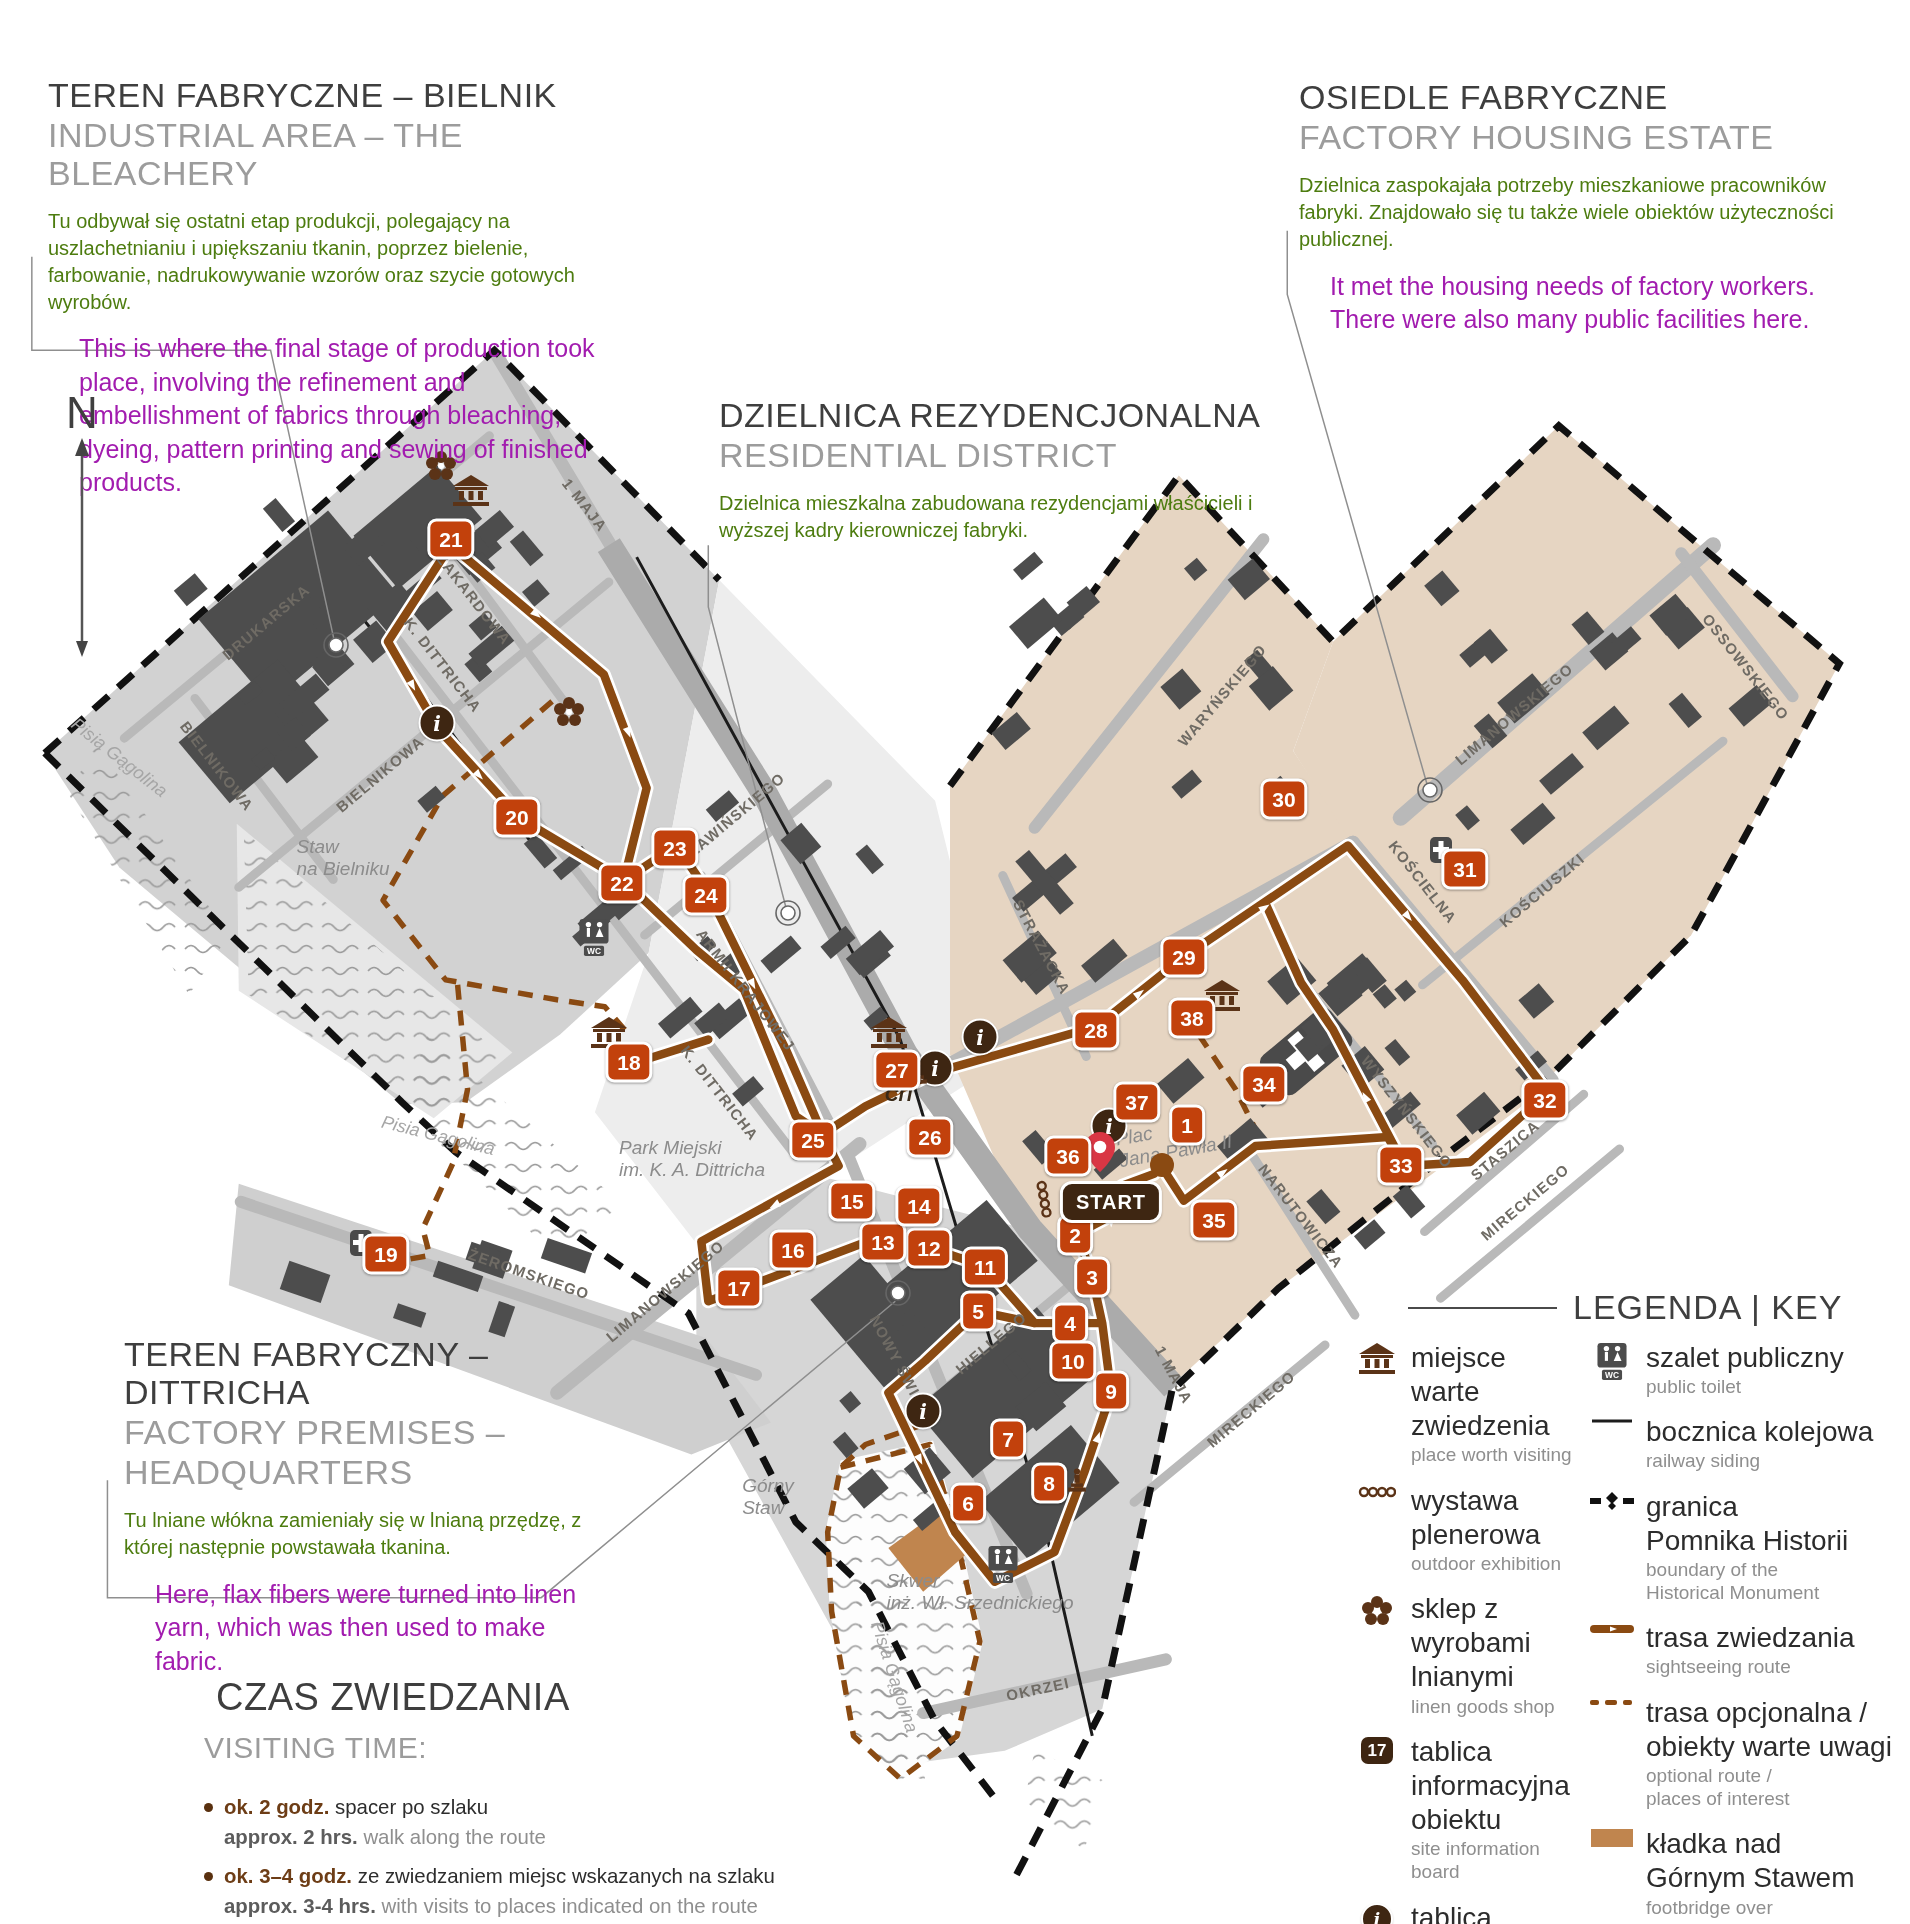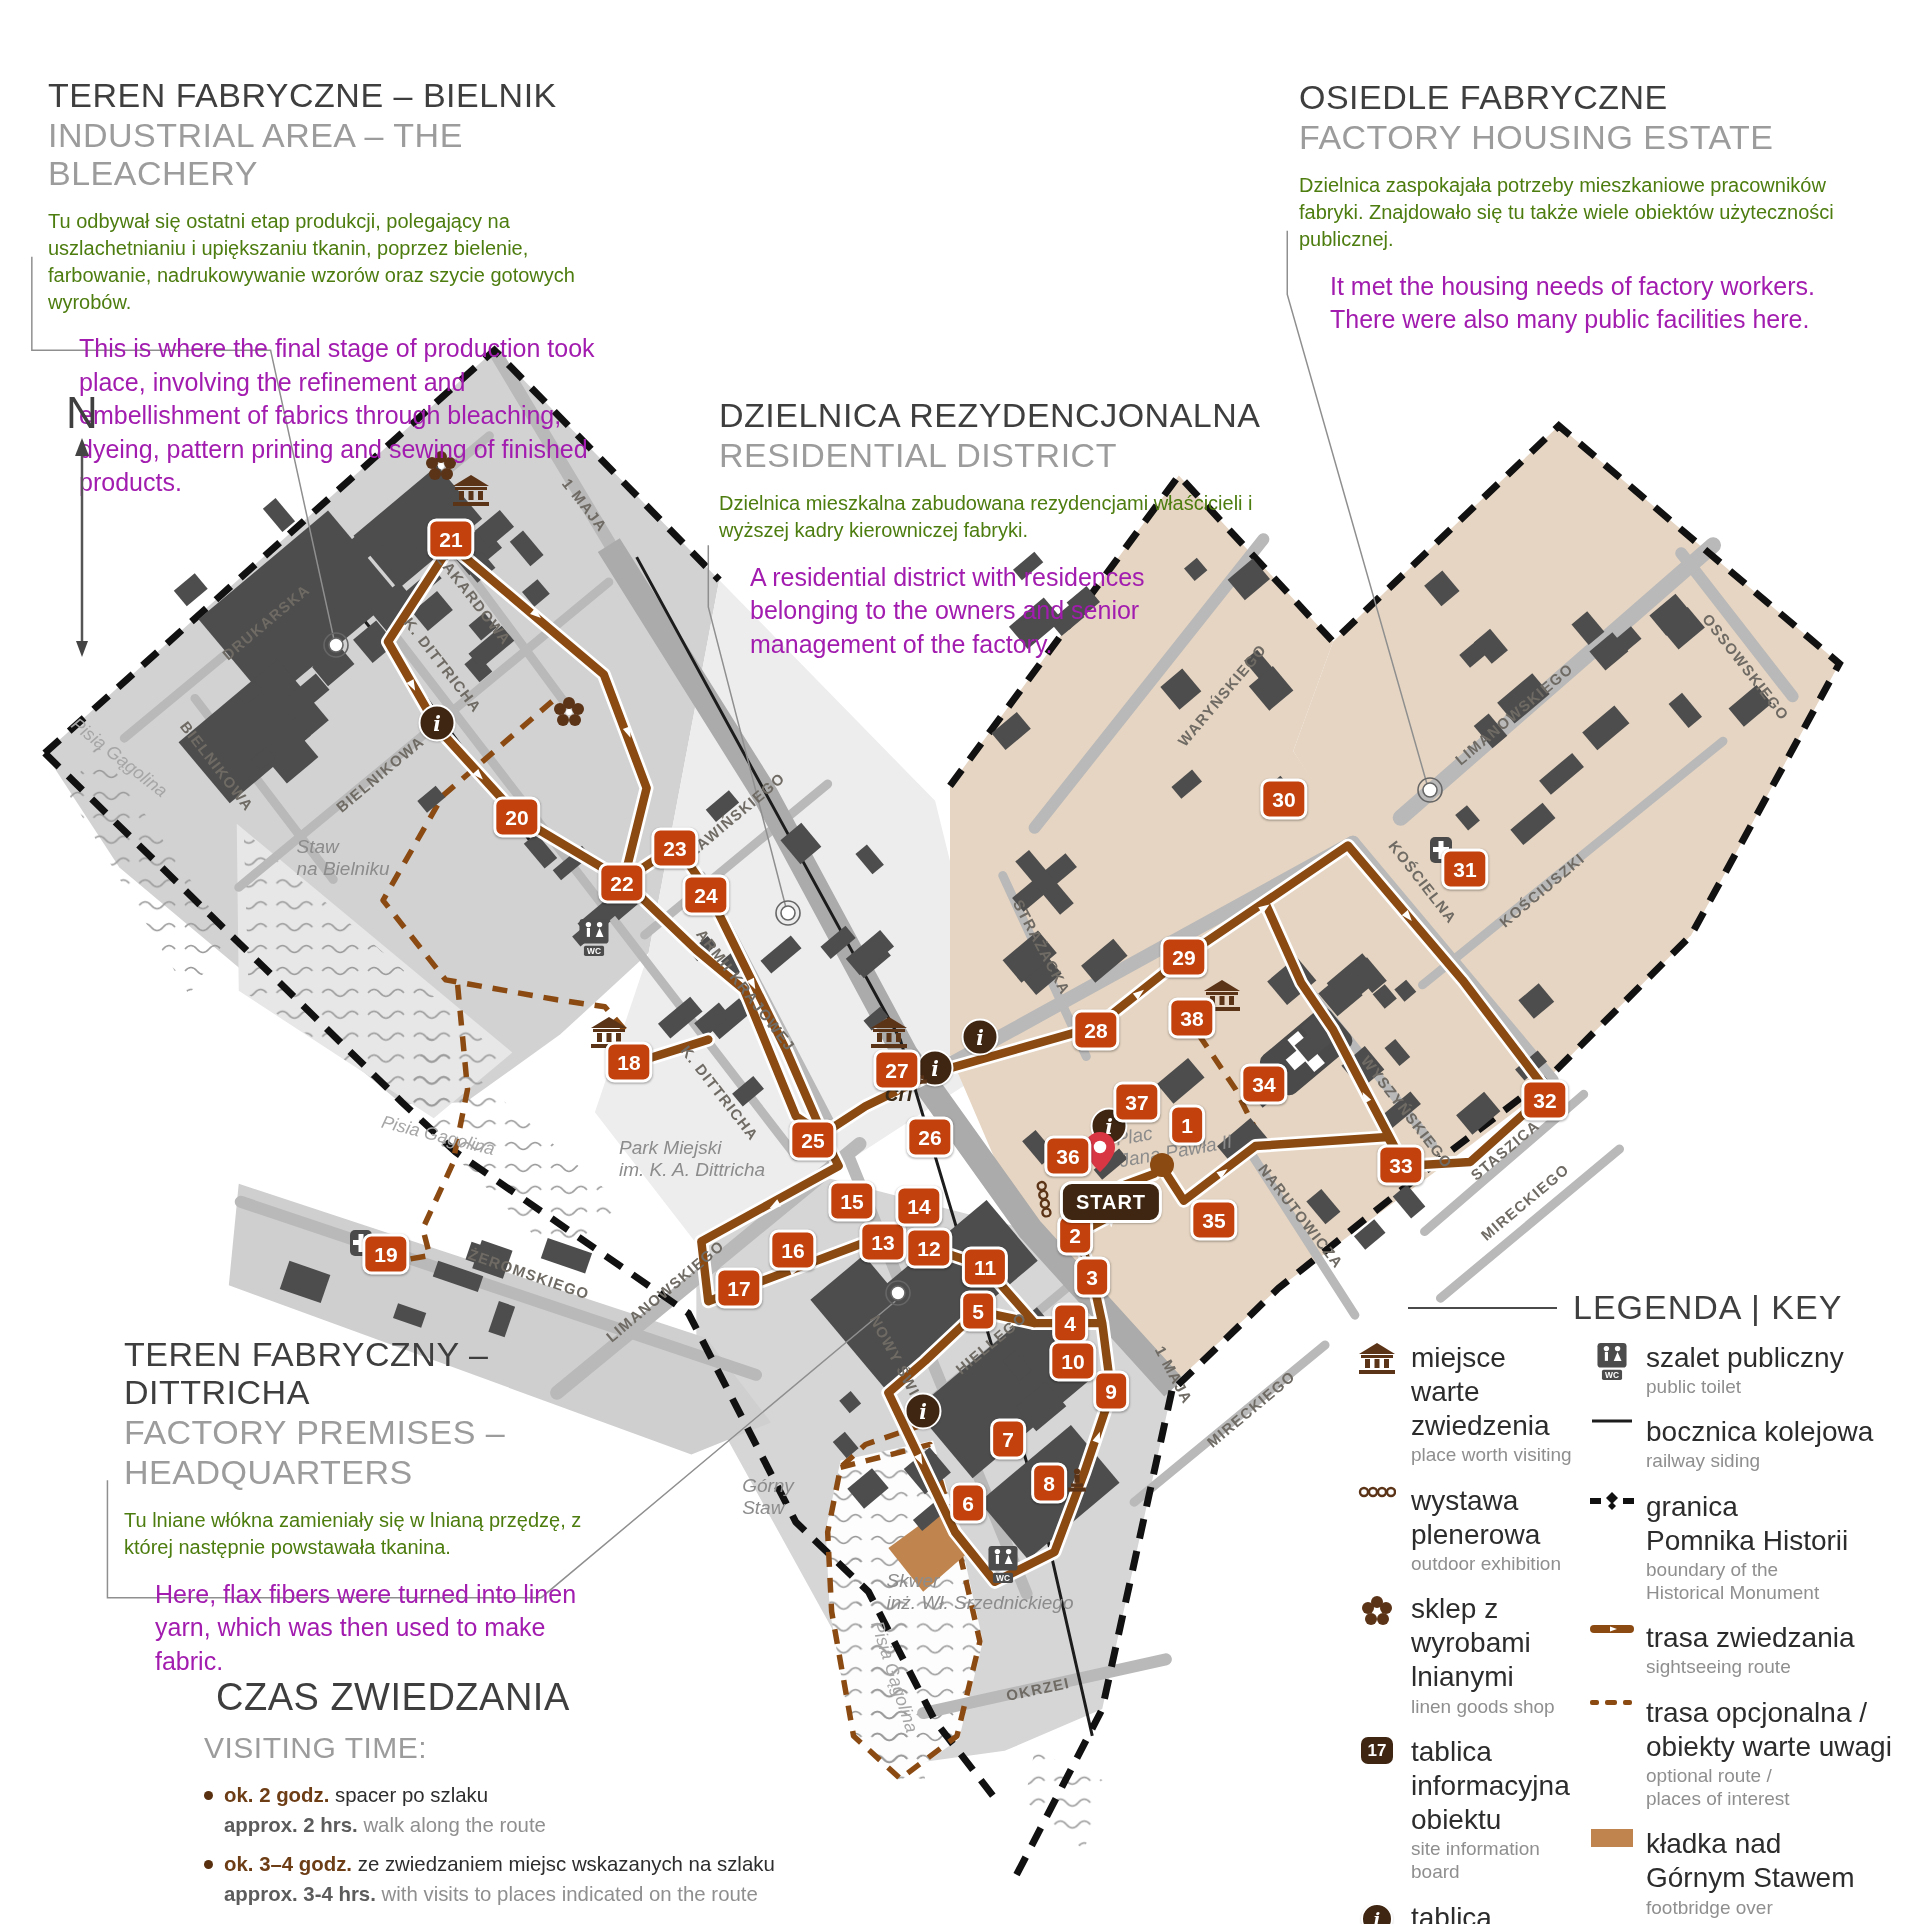--- a/index.html
+++ b/index.html
@@ -5,21 +5,21 @@
   html,body{margin:0;padding:0;background:#fff;font-family:"Liberation Sans",sans-serif;}
   #stage{position:relative;width:1910px;height:1924px;background:#fff;overflow:hidden;}
   #map-svg{position:absolute;left:0;top:0;}
   #overlay{position:absolute;left:0;top:0;width:1910px;height:1924px;}
   .tblock{position:absolute;}
   .h1{font-size:34px;color:#3e3e3e;letter-spacing:0.5px;line-height:1.12;margin:0;font-weight:400;}
   .h2{font-size:34px;color:#9c9c9c;letter-spacing:0.5px;line-height:1.12;margin:2px 0 16px 0;font-weight:400;}
   .bpl{font-size:20px;color:#4d7c0f;line-height:1.34;margin:0 0 14px 0;}
   .ben{font-size:25px;color:#a21caf;line-height:1.34;margin:17px;padding-left:14px;}
   .vh1{font-size:38px;color:#3e3e3e;margin:12px;font-weight:400;letter-spacing:0.5px;}
-  .vh2{font-size:30px;color:#9c9c9c;margin:0 0 16px 0;font-weight:400;letter-spacing:0.5px;}
+  .vh2{font-size:30px;color:#9c9c9c;margin:0 0 28px 0;font-weight:400;letter-spacing:0.5px;}
   .vitem{position:relative;padding-left:20px;margin-bottom:10px;font-size:20.4px;line-height:1.45;}
   .vitem .dot{position:absolute;left:0;top:10px;width:9px;height:9px;border-radius:50%;background:#59300f;}
   .vpl-b{font-weight:700;color:#6d3d16;}
   .vpl-r{color:#2d2d2d;}
   .ven-b{font-weight:700;color:#5c5c5c;}
   .ven-r{color:#8f8f8f;}
   .street{position:absolute;transform:translate(-50%,-50%);color:#6f6b64;font-size:15px;font-weight:700;letter-spacing:1.3px;white-space:nowrap;}
   .place{position:absolute;transform:translate(-50%,-50%);color:#8c8c8c;font-style:italic;font-size:19px;line-height:1.18;white-space:nowrap;}
   .place.river{color:#a6a6a6;font-size:18px;}
   .place.cit{color:#3a2a18;font-weight:700;font-size:19px;}
@@ -572,21 +572,20 @@
   <div class="h1">OSIEDLE FABRYCZNE</div>
   <div class="h2">FACTORY HOUSING ESTATE</div>
   <p class="bpl">Dzielnica zaspokajała potrzeby mieszkaniowe pracowników fabryki. Znajdowało się tu także wiele obiektów użyteczności publicznej.</p>
   <p class="ben">It met the housing needs of factory workers. There were also many public facilities here.</p>
 </div>
 
 <div class="tblock" style="left:719px;top:396px;width:557px;">
   <div class="h1">DZIELNICA REZYDENCJONALNA</div>
   <div class="h2">RESIDENTIAL DISTRICT</div>
   <p class="bpl" style="width:537px;">Dzielnica mieszkalna zabudowana rezydencjami właścicieli i wyższej kadry kierowniczej fabryki.</p>
-  <p class="ben" style="width:478px;">A residential district with residences belonging to the owners and senior management of the factory.</p>
 </div>
 
 <div class="tblock" style="left:124px;top:1335px;width:557px;">
   <div class="h1">TEREN FABRYCZNY – DITTRICHA</div>
   <div class="h2" style="margin-bottom:0;">FACTORY PREMISES –</div>
   <div class="h2">HEADQUARTERS</div>
   <p class="bpl" style="width:498px;">Tu lniane włókna zamieniały się w lnianą przędzę, z której następnie powstawała tkanina.</p>
   <p class="ben" style="width:438px;">Here, flax fibers were turned into linen yarn, which was then used to make fabric.</p>
 </div>
 

